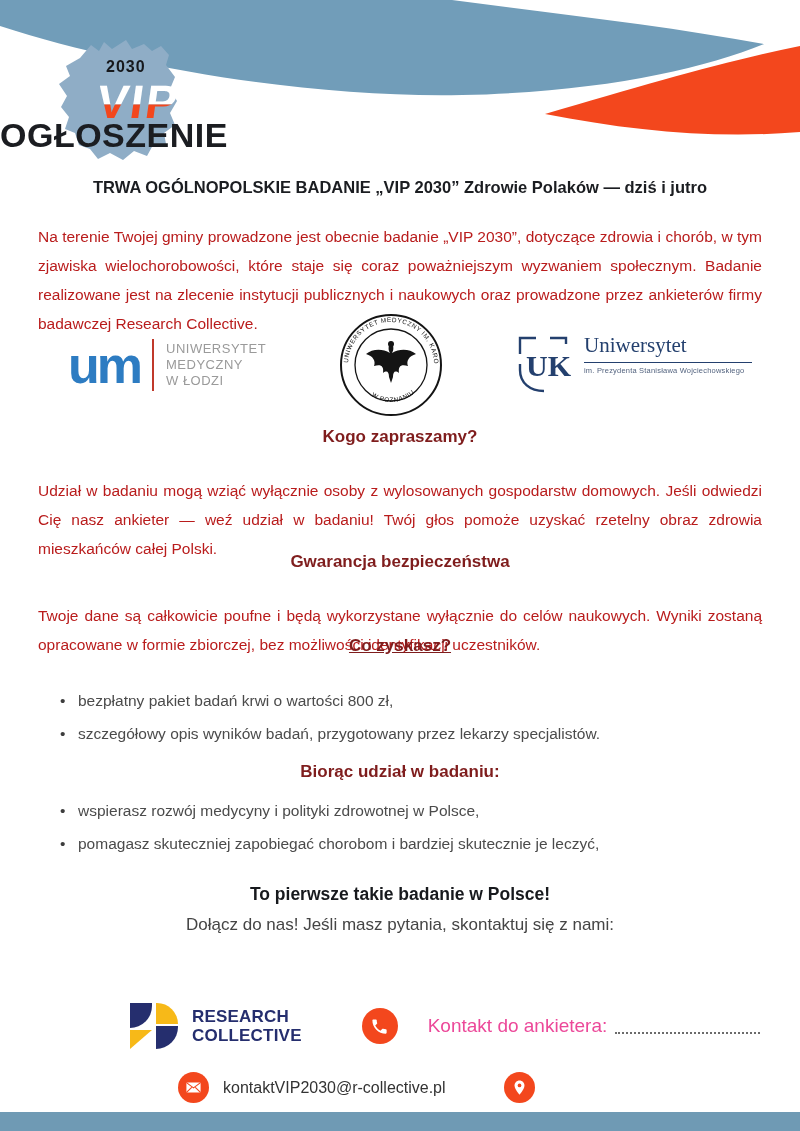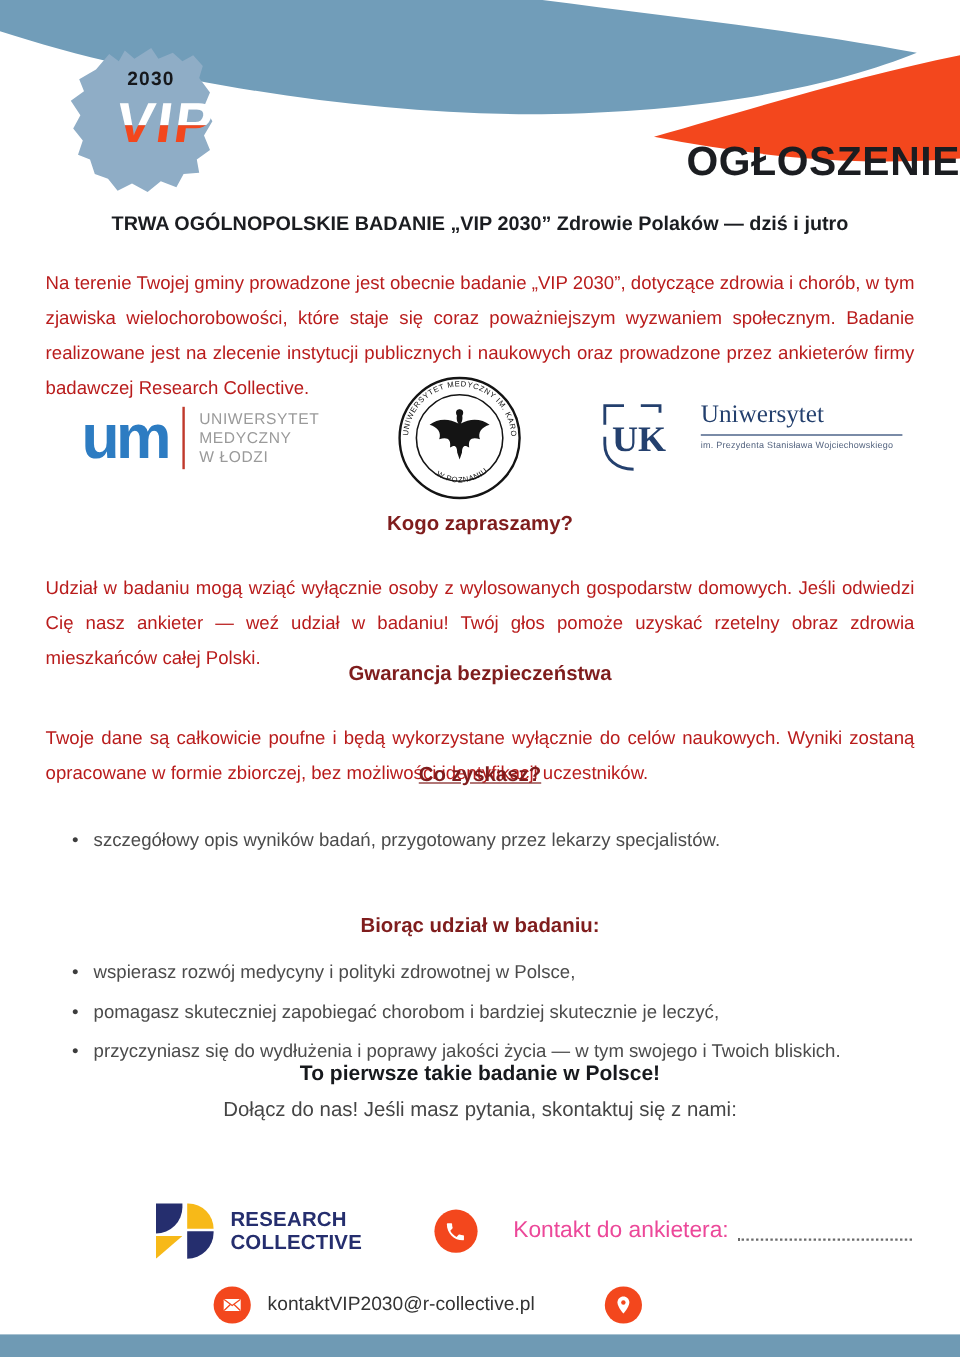--- a/index.html
+++ b/index.html
@@ -11,34 +11,34 @@
 
   
   .vip-logo{position:absolute;left:44px;top:32px;width:150px;height:152px;}
   .vip-logo svg{position:absolute;left:0;top:0;}
   .vip-year{position:absolute;left:62px;top:26px;font-weight:800;font-size:16px;letter-spacing:1px;color:#16181c;}
   .vip-word{position:absolute;left:46px;top:40px;width:96px;height:62px;transform:skewX(-8deg);}
   .vip-word span{position:absolute;left:0;top:0;width:100%;font-weight:800;font-size:47px;letter-spacing:2px;line-height:60px;text-align:center;}
   .vip-top{color:#ffffff;clip-path:inset(0 0 46% 0);}
   .vip-bottom{color:#f3471d;clip-path:inset(54% 0 0 0);}
 
-  .title{position:absolute;top:116px;left:0;width:800px;text-align:right;font-size:34px;font-weight:800;letter-spacing:.5px;color:#1b1d21;}
+  .title{position:absolute;top:116px;left:0;width:800px;text-align:left;font-size:34px;font-weight:800;letter-spacing:.5px;color:#1b1d21;}
   .subtitle{position:absolute;top:178px;left:0;width:800px;text-align:center;font-size:16.5px;font-weight:800;color:#1b1d21;}
 
   .para{position:absolute;left:38px;width:724px;font-size:15.5px;line-height:29px;color:#b91c1c;text-align:justify;}
   .intro{top:206px;}
 
   
   .partners{position:absolute;top:312px;left:38px;width:724px;height:106px;display:flex;align-items:center;justify-content:space-between;padding:0 10px 0 30px;box-sizing:border-box;}
   .um-logo{display:flex;align-items:center;gap:12px;}
   .um-mark{font-size:52px;font-weight:800;color:#2d7cc2;letter-spacing:-3px;line-height:48px;}
   .um-divider{width:2px;height:52px;background:#c0392b;}
   .um-lines{display:flex;flex-direction:column;gap:2px;font-size:13px;letter-spacing:.5px;color:#9a9a9a;line-height:14px;}
   .seal{width:104px;height:104px;}
-  .uk-logo{display:flex;align-items:flex-start;gap:26px;}
+  .uk-logo{display:flex;align-items:flex-start;gap:10px;}
   .uk-text .uk-name{font-family:"Liberation Serif","DejaVu Serif",serif;font-size:21px;line-height:23px;color:#24406e;}
   .uk-rule{margin-top:5px;border-top:1.5px solid #24406e;width:168px;}
   .uk-sub{margin-top:3px;font-size:7.5px;color:#53637f;letter-spacing:.2px;}
 
   .section-head{position:absolute;left:0;width:800px;text-align:center;font-size:17px;font-weight:800;color:#7f1d1d;}
   .bullets{position:absolute;left:60px;width:700px;margin:0;padding:0;list-style:none;font-size:15.5px;line-height:33px;color:#4b4b4b;}
   .bullets li{position:relative;padding-left:18px;}
   .bullets li::before{content:"•";position:absolute;left:0;top:0;color:#3d3d3d;}
 
   .closing-head{position:absolute;top:884px;left:0;width:800px;text-align:center;font-size:17.5px;font-weight:800;color:#17191d;}
@@ -141,28 +141,28 @@
   </div>
 
   <div class="section-head" style="top:427px;">Kogo zapraszamy?</div>
   <p class="para" style="top:460px;">Udział w badaniu mogą wziąć wyłącznie osoby z wylosowanych gospodarstw domowych. Jeśli odwiedzi Cię nasz ankieter — weź udział w badaniu! Twój głos pomoże uzyskać rzetelny obraz zdrowia mieszkańców całej Polski.</p>
 
   <div class="section-head" style="top:552px;">Gwarancja bezpieczeństwa</div>
   <p class="para" style="top:585px;">Twoje dane są całkowicie poufne i będą wykorzystane wyłącznie do celów naukowych. Wyniki zostaną opracowane w formie zbiorczej, bez możliwości identyfikacji uczestników.</p>
 
   <div class="section-head" style="top:636px;text-decoration:underline;">Co zyskasz?</div>
   <ul class="bullets" style="top:684px;">
+    <li>bezpłatny pakiet badań krwi o wartości 800 zł,</li>
     <li>szczegółowy opis wyników badań, przygotowany przez lekarzy specjalistów.</li>
   </ul>
 
   <div class="section-head" style="top:762px;">Biorąc udział w badaniu:</div>
   <ul class="bullets" style="top:794px;">
     <li>wspierasz rozwój medycyny i polityki zdrowotnej w Polsce,</li>
     <li>pomagasz skuteczniej zapobiegać chorobom i bardziej skutecznie je leczyć,</li>
-    <li>przyczyniasz się do wydłużenia i poprawy jakości życia — w tym swojego i Twoich bliskich.</li>
   </ul>
 
   <div class="closing-head">To pierwsze takie badanie w Polsce!</div>
   <div class="closing-text">Dołącz do nas! Jeśli masz pytania, skontaktuj się z nami:</div>
 
   <div class="contact-row">
     <div class="rc-logo">
       <div class="rc-mark">
         <div class="rc-r-top"></div>
         <div class="rc-r-bottom"></div>

